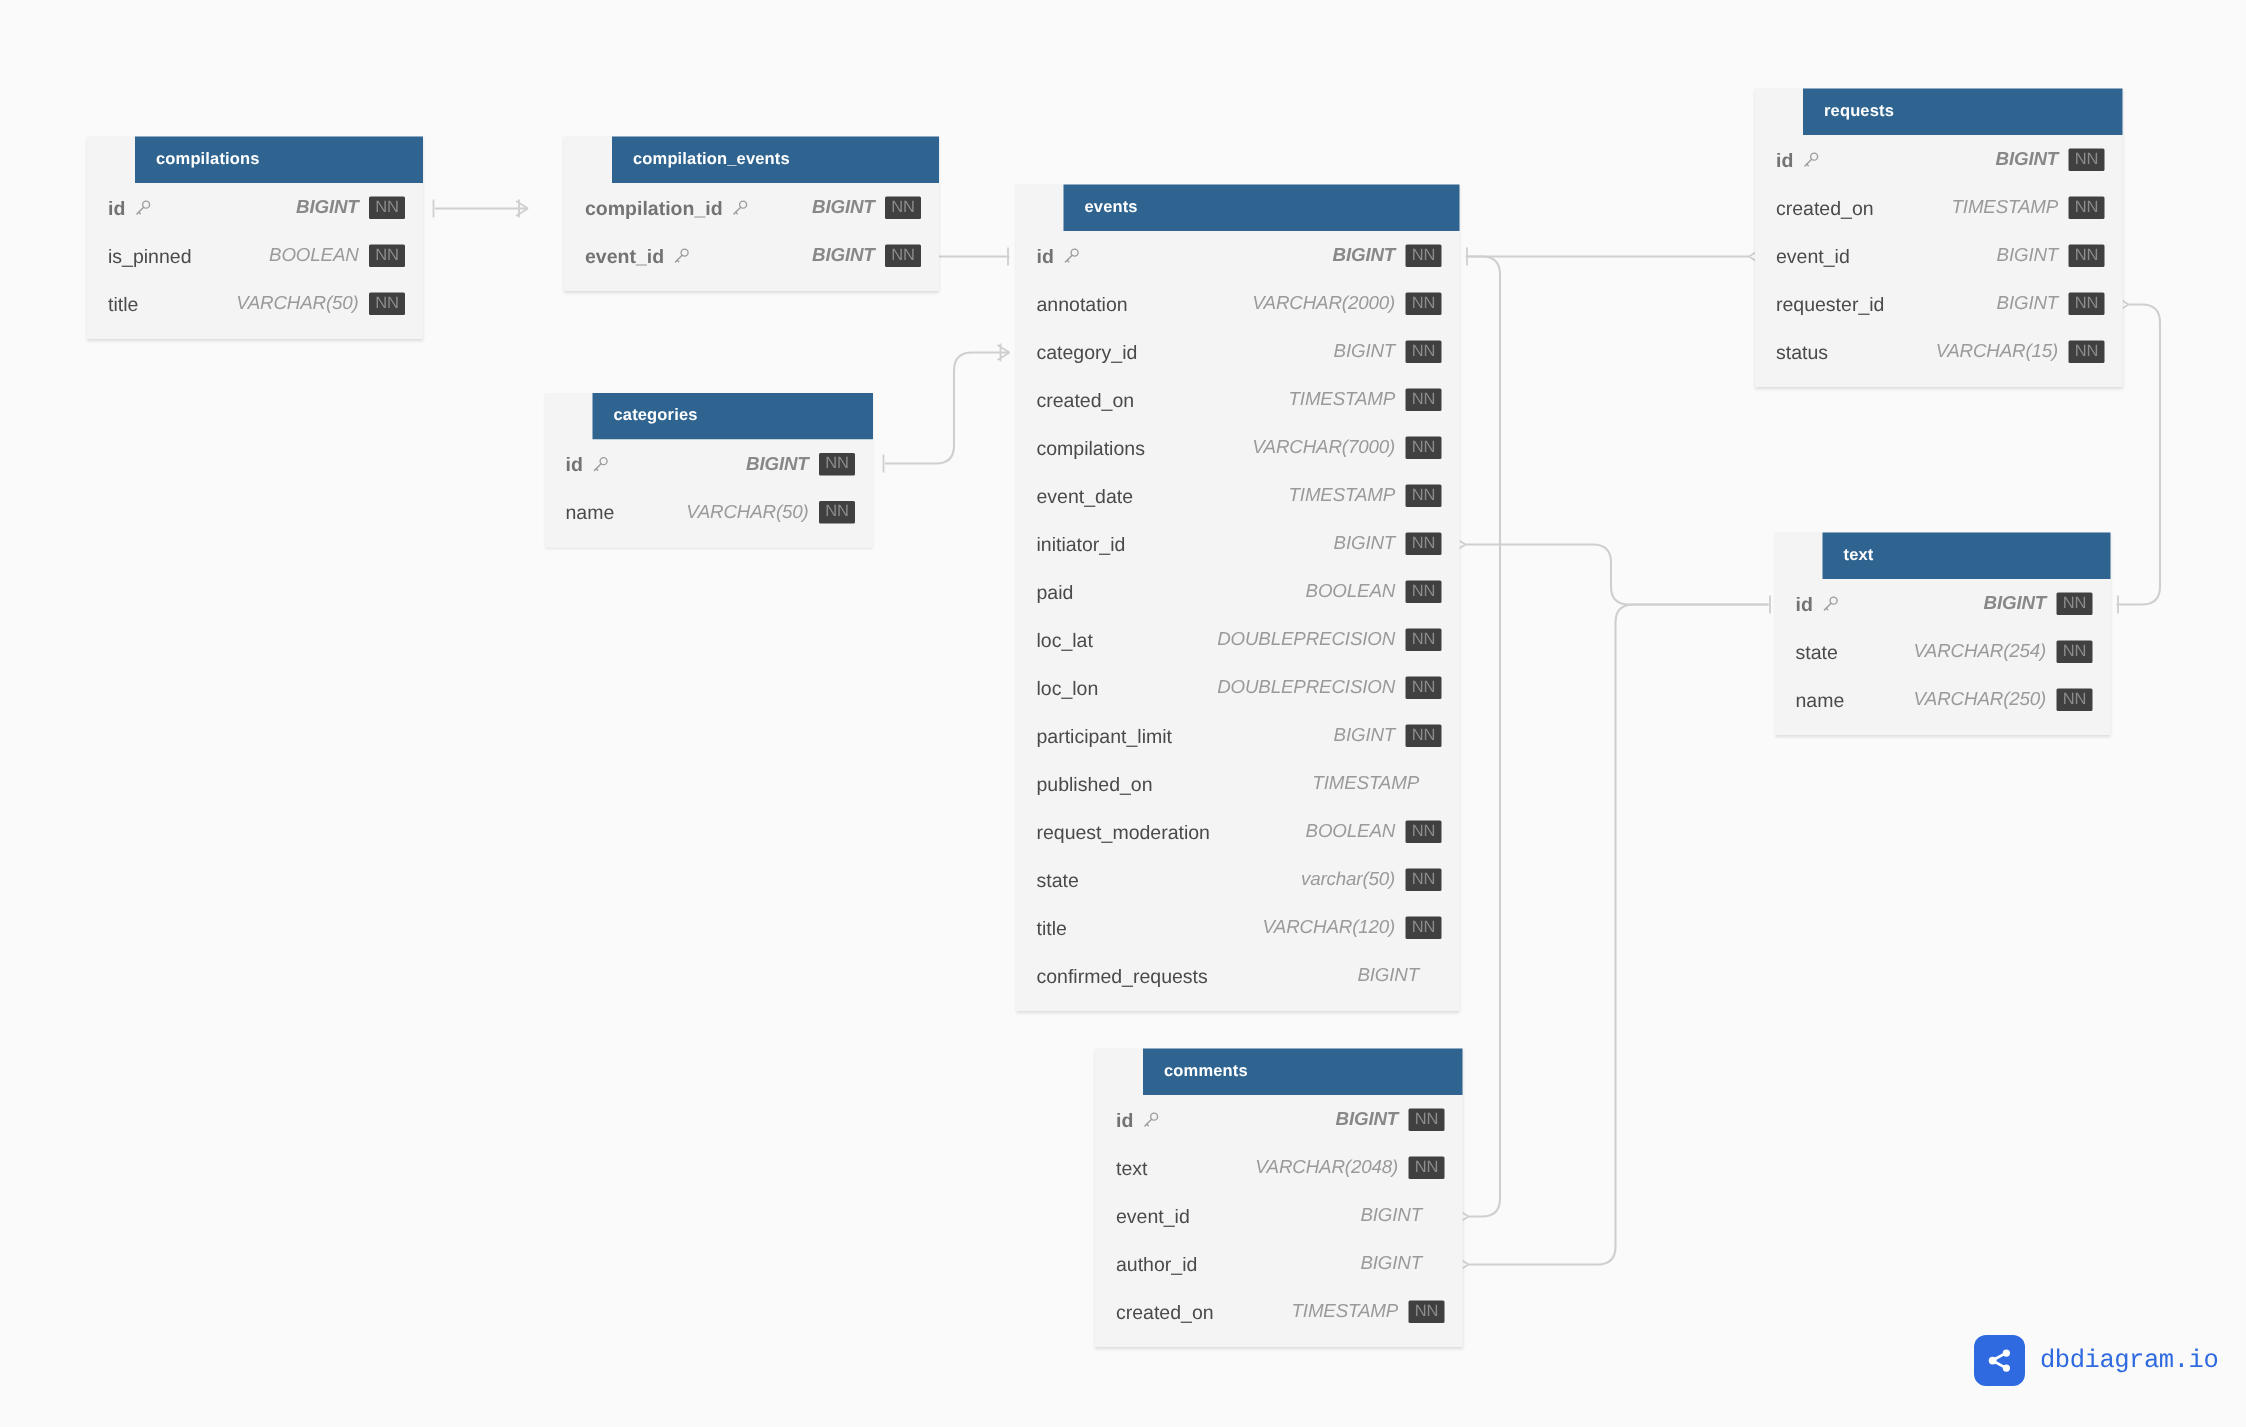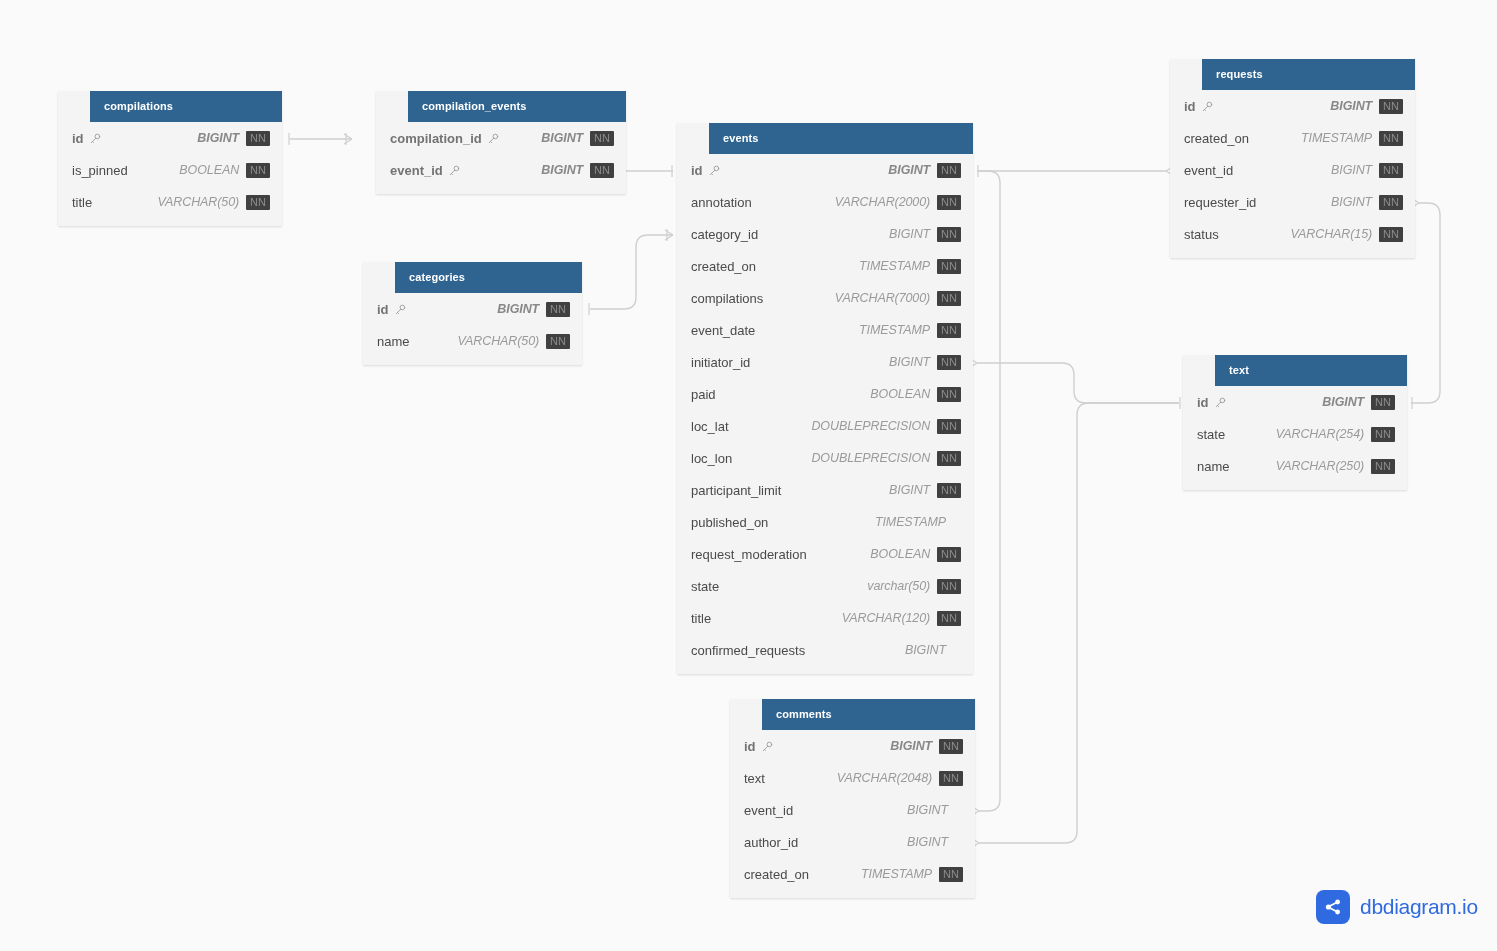--- a/index.html
+++ b/index.html
@@ -133,23 +133,23 @@
   #wm-badge {
     width: 34px;
     height: 34px;
     border-radius: 8px;
     background: #2f6ae0;
     display: flex;
     align-items: center;
     justify-content: center;
   }
   #wm-text {
-    font-size: 21px;
+    font-size: 17px;
     color: #2f6ae0;
-    font-family: Liberation Sans, sans-serif;
+    font-family: Liberation Mono, monospace;
     letter-spacing: -0.3px;
   }
 </style>
 </head>
 <body>
 
 <div id="canvas">
 
   <svg id="wires" viewBox="0 0 1497 951" width="1497" height="951">
     <g fill="none" stroke="#cfcfcf" stroke-width="1.4">

